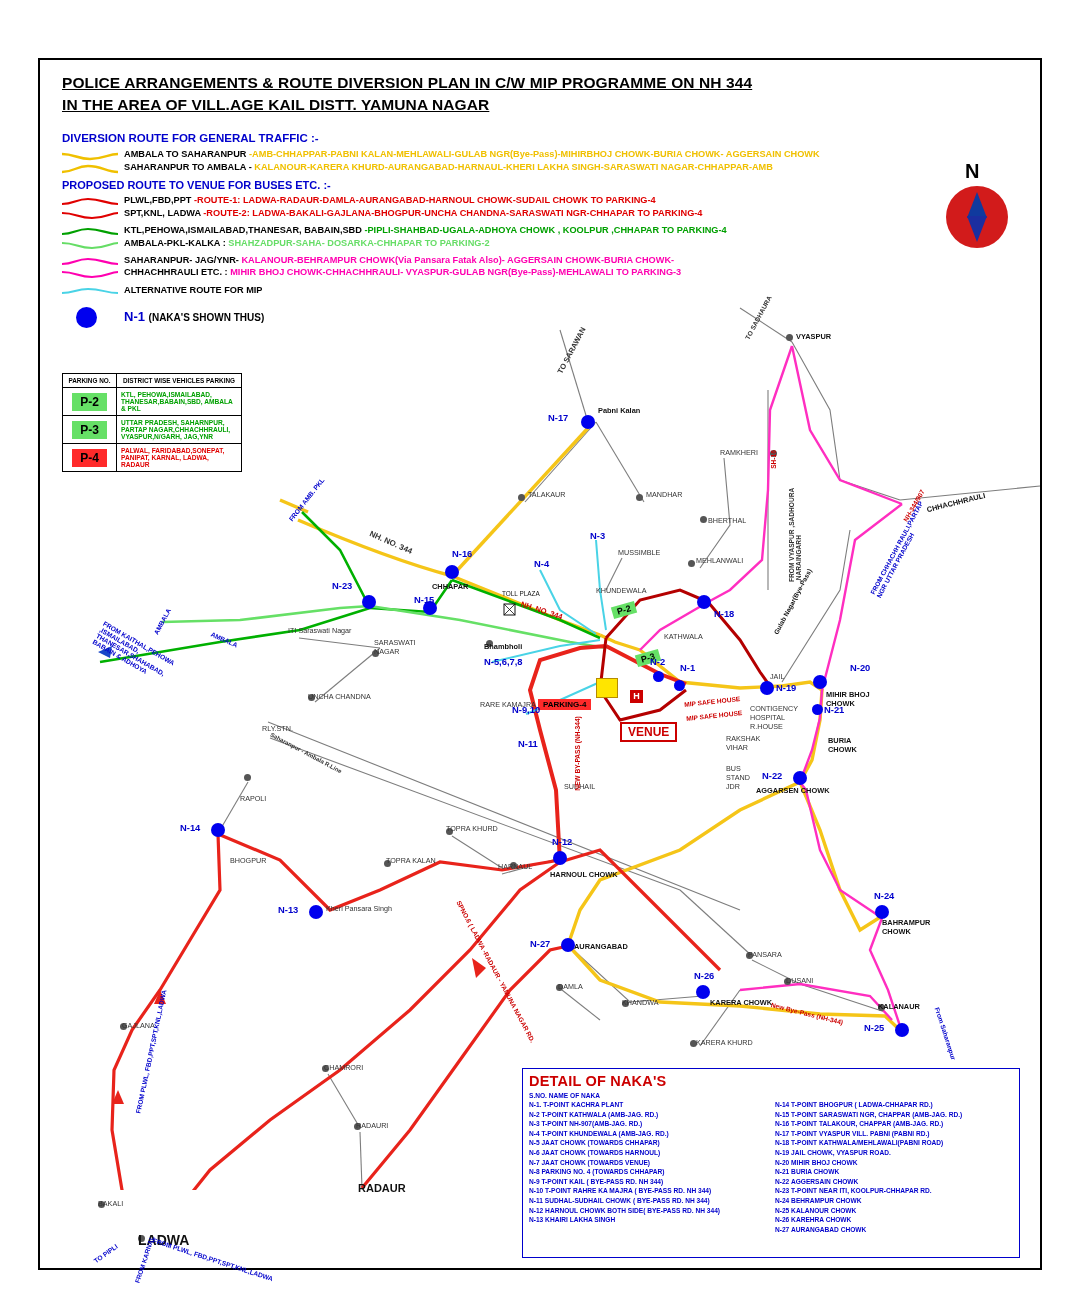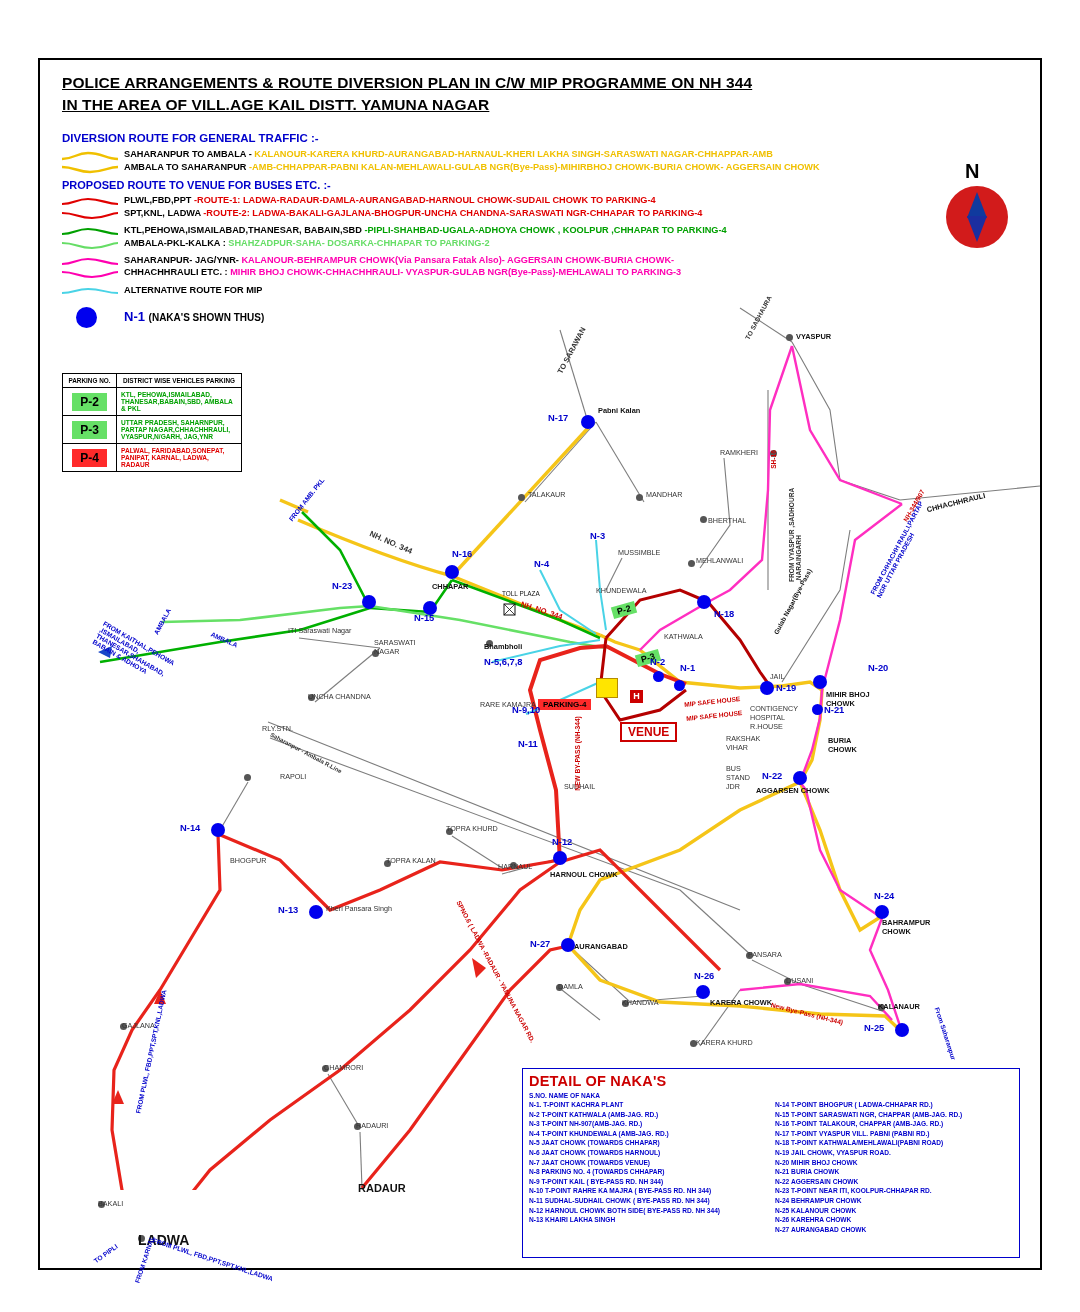--- a/index.html
+++ b/index.html
@@ -97,34 +97,34 @@
     <span class="u">POLICE ARRANGEMENTS &amp; ROUTE DIVERSION PLAN IN C/W MIP PROGRAMME ON NH 344</span>
     <span class="l2 u">IN THE AREA OF  VILL.AGE KAIL DISTT. YAMUNA NAGAR</span>
   </div>
 
   <div id="legend">
     <div class="lg-head">DIVERSION ROUTE FOR GENERAL TRAFFIC :-</div>
 
     <div class="lg-row">
       <span class="swatch">
         <svg width="56" height="10">
+            <path d="M0,3 C12,3 16,8 28,8 C42,8 46,3 56,3" stroke="#f0c000" stroke-width="2.4" fill="none"></path>
+          </svg>
+      </span>
+      <span class="c-dark">AMBALA TO SAHARANPUR</span>
+      <span class="c-yellow">-AMB-CHHAPPAR-PABNI KALAN-MEHLAWALI-GULAB NGR(Bye-Pass)-MIHIRBHOJ CHOWK-BURIA CHOWK- AGGERSAIN CHOWK</span>
+    </div>
+    <div class="lg-row">
+      <span class="swatch">
+        <svg width="56" height="10">
             <path d="M0,8 C12,8 14,2 26,2 C40,2 44,8 56,8" stroke="#f0c000" stroke-width="2.4" fill="none"></path>
           </svg>
       </span>
       <span class="c-dark">SAHARANPUR TO AMBALA -</span>
       <span class="c-yellow">KALANOUR-KARERA KHURD-AURANGABAD-HARNAUL-KHERI LAKHA SINGH-SARASWATI NAGAR-CHHAPPAR-AMB</span>
-    </div>
-    <div class="lg-row">
-      <span class="swatch">
-        <svg width="56" height="10">
-            <path d="M0,3 C12,3 16,8 28,8 C42,8 46,3 56,3" stroke="#f0c000" stroke-width="2.4" fill="none"></path>
-          </svg>
-      </span>
-      <span class="c-dark">AMBALA TO SAHARANPUR</span>
-      <span class="c-yellow">-AMB-CHHAPPAR-PABNI KALAN-MEHLAWALI-GULAB NGR(Bye-Pass)-MIHIRBHOJ CHOWK-BURIA CHOWK- AGGERSAIN CHOWK</span>
     </div>
 
     <div class="lg-sub">PROPOSED ROUTE TO VENUE FOR BUSES ETC. :-</div>
 
     <div class="lg-row">
       <span class="swatch">
         <svg width="56" height="10">
             <path d="M0,7 C12,7 14,2 26,2 C40,2 44,7 56,7" stroke="#e00000" stroke-width="2.2" fill="none"></path>
           </svg>
       </span>
@@ -359,21 +359,21 @@
     <div class="mlab" style="left:578px;top:258px;">MUSSIMBLE</div>
     <div class="mlab" style="left:556px;top:296px;">KHUNDEWALA</div>
     <div class="mlab" style="left:656px;top:266px;">MEHLANWALI</div>
     <div class="mlab" style="left:624px;top:342px;">KATHWALA</div>
     <div class="mlab dark" style="left:444px;top:352px;">Bhambholi</div>
     <div class="mlab" style="left:440px;top:410px;">RARE KAMAJRA</div>
     <div class="mlab" style="left:334px;top:348px;width:46px;white-space:normal;">SARASWATI NAGAR</div>
     <div class="mlab" style="left:248px;top:336px;">ITI  Saraswati Nagar</div>
     <div class="mlab" style="left:268px;top:402px;">UNCHA CHANDNA</div>
     <div class="mlab" style="left:222px;top:434px;">RLY.STN.</div>
-    <div class="mlab" style="left:200px;top:482px;margin-left:40px;">RAPOLI</div>
+    <div class="mlab" style="left:200px;top:504px;">RAPOLI</div>
     <div class="mlab" style="left:190px;top:566px;">BHOGPUR</div>
     <div class="mlab" style="left:346px;top:566px;">TOPRA KALAN</div>
     <div class="mlab" style="left:406px;top:534px;">TOPRA KHURD</div>
     <div class="mlab" style="left:458px;top:572px;">HARNAUL</div>
     <div class="mlab" style="left:286px;top:614px;">Kheri Pansara Singh</div>
     <div class="mlab" style="left:524px;top:492px;">SUDHAIL</div>
     <div class="mlab" style="left:730px;top:382px;">JAIL</div>
     <div class="mlab" style="left:710px;top:414px;width:46px;white-space:normal;">CONTIGENCY HOSPITAL R.HOUSE</div>
     <div class="mlab" style="left:686px;top:444px;width:36px;white-space:normal;">RAKSHAK VIHAR</div>
     <div class="mlab" style="left:686px;top:474px;width:36px;white-space:normal;">BUS STAND JDR</div>
@@ -427,21 +427,21 @@
       <path d="M2,2 L13,13 M13,2 L2,13" stroke="#111" stroke-width="0.8"></path>
     </svg>
 
     <div class="naka" style="left:541px;top:125px;"></div>
     <div class="nlabel" style="left:508px;top:122px;">N-17</div>
 
     <div class="naka" style="left:405px;top:275px;"></div>
     <div class="nlabel" style="left:412px;top:258px;">N-16</div>
 
     <div class="naka" style="left:383px;top:311px;"></div>
-    <div class="nlabel" style="left:374px;top:322px;">N-15</div>
+    <div class="nlabel" style="left:374px;top:304px;">N-15</div>
 
     <div class="naka" style="left:322px;top:305px;"></div>
     <div class="nlabel" style="left:292px;top:290px;">N-23</div>
 
     <div class="naka" style="left:657px;top:305px;"></div>
     <div class="nlabel" style="left:674px;top:318px;">N-18</div>
 
     <div class="nlabel" style="left:550px;top:240px;">N-3</div>
     <div class="nlabel" style="left:494px;top:268px;">N-4</div>
     <div class="nlabel" style="left:444px;top:366px;">N-5,6,7,8</div>
@@ -450,21 +450,21 @@
 
     <div class="naka" style="left:613px;top:381px;width:11px;height:11px;"></div>
     <div class="nlabel" style="left:610px;top:366px;">N-2</div>
     <div class="naka" style="left:634px;top:390px;width:11px;height:11px;"></div>
     <div class="nlabel" style="left:640px;top:372px;">N-1</div>
 
     <div class="naka" style="left:720px;top:391px;"></div>
     <div class="nlabel" style="left:736px;top:392px;">N-19</div>
 
     <div class="naka" style="left:773px;top:385px;"></div>
-    <div class="nlabel" style="left:828px;top:372px;">N-20</div>
+    <div class="nlabel" style="left:810px;top:372px;">N-20</div>
 
     <div class="naka" style="left:772px;top:414px;width:11px;height:11px;"></div>
     <div class="nlabel" style="left:784px;top:414px;">N-21</div>
 
     <div class="naka" style="left:753px;top:481px;"></div>
     <div class="nlabel" style="left:722px;top:480px;">N-22</div>
 
     <div class="naka" style="left:513px;top:561px;"></div>
     <div class="nlabel" style="left:512px;top:546px;">N-12</div>
 

